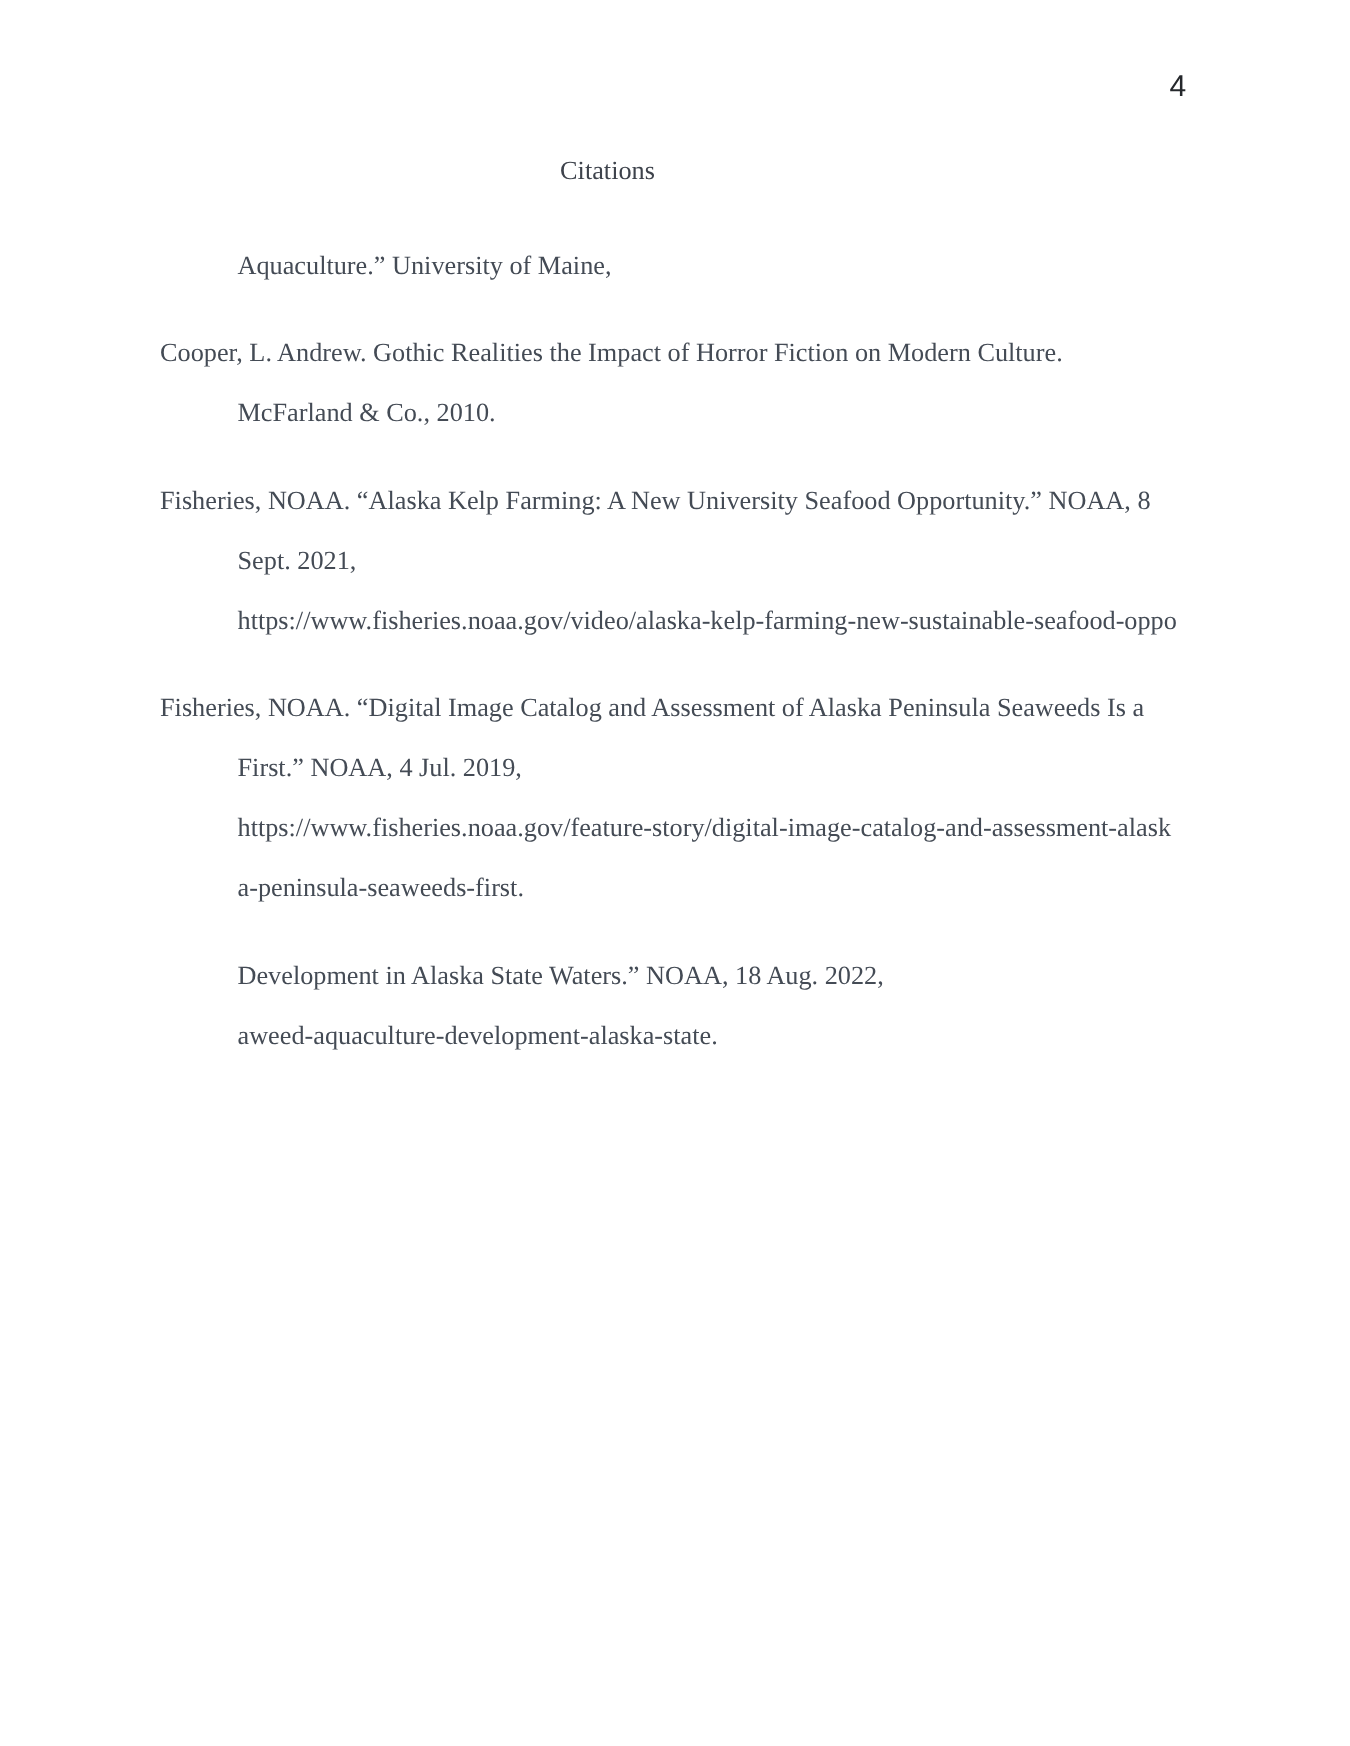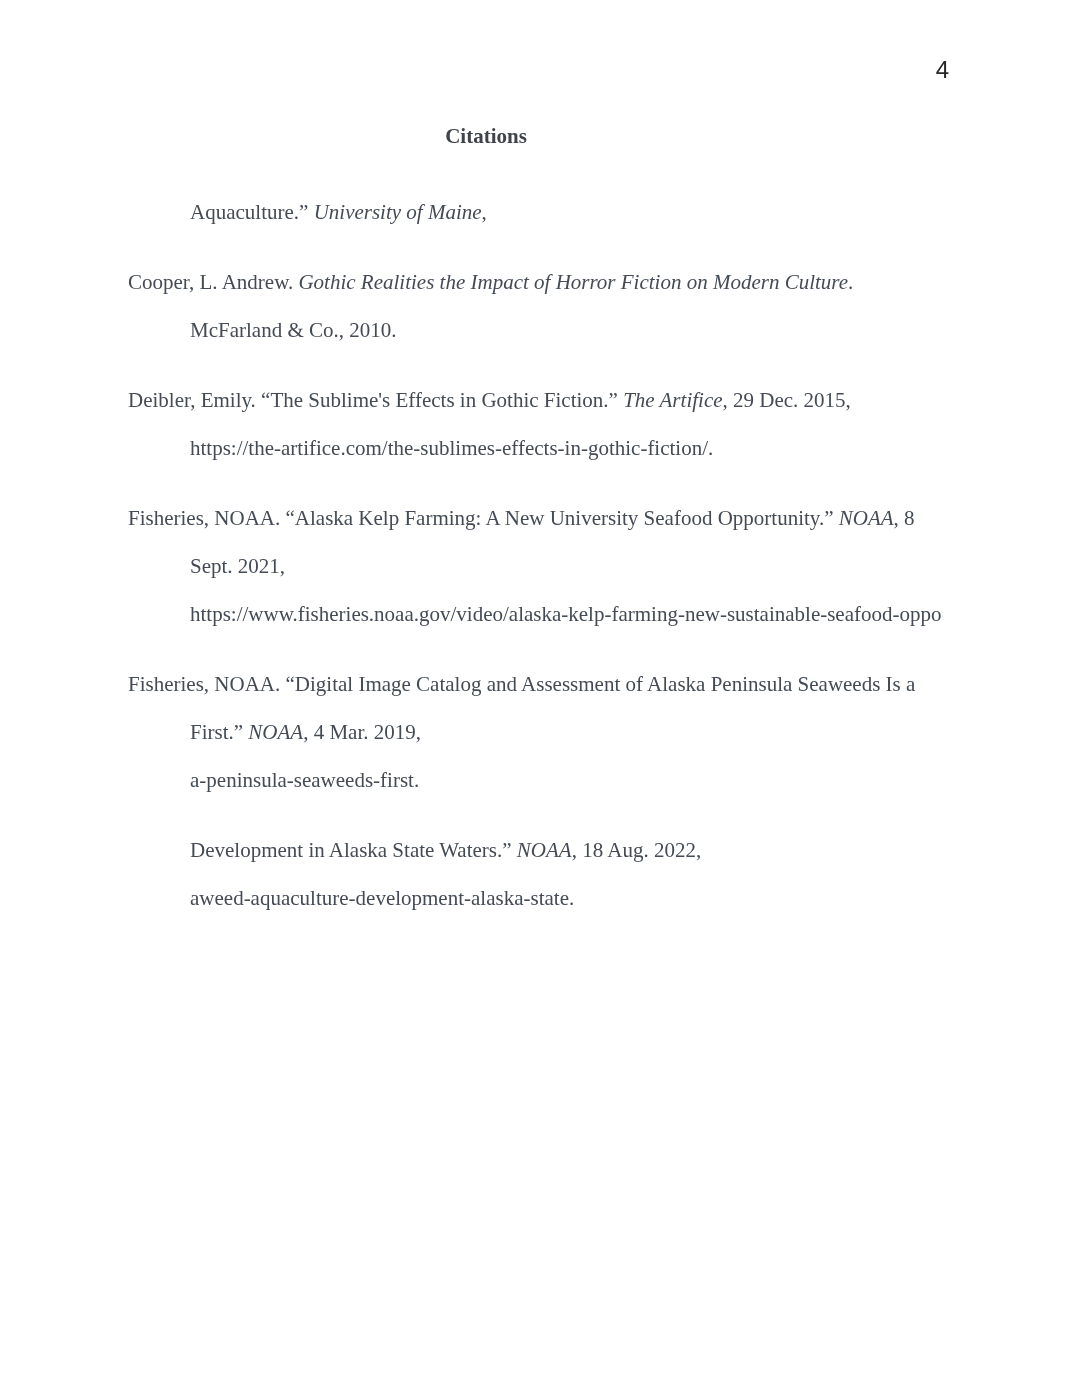--- a/index.html
+++ b/index.html
@@ -32,71 +32,67 @@
   }
   .doc-title {
     width: 822px;
     box-sizing: border-box;
     padding-right: 106px;
     margin-top: 112px;
     margin-bottom: 28px;
     height: 48px;
     line-height: 48px;
     text-align: center;
-    font-weight: bold;
+    font-weight: normal;
     color: #3e434c;
   }
   .cit {
     margin: 0 0 22px 0;
   }
   .line {
     height: 48px;
     line-height: 48px;
     white-space: pre;
     padding-left: 62px; 
   }
   .line.first {
     padding-left: 0;
   }
   .it {
-    font-style: italic;
   }
 </style>
 </head>
 <body>
 
 <div class="page">
 
   <div class="page-number">4</div>
 
   <div class="doc-title">Citations</div>
 
   <div class="cit">
     <div class="line"><span>Aquaculture.” </span><span class="it">University of Maine</span><span>,</span></div>
   </div>
 
   <div class="cit">
     <div class="line first"><span>Cooper, L. Andrew. </span><span class="it">Gothic Realities the Impact of Horror Fiction on Modern Culture</span><span>.</span></div>
     <div class="line"><span>McFarland &amp; Co., 2010.</span></div>
   </div>
 
-  <div class="cit">
-    <div class="line first"><span>Deibler, Emily. “The Sublime's Effects in Gothic Fiction.” </span><span class="it">The Artifice</span><span>, 29 Dec. 2015,</span></div>
-    <div class="line"><span>https://the-artifice.com/the-sublimes-effects-in-gothic-fiction/.</span></div>
-  </div>
 
   <div class="cit">
     <div class="line first"><span>Fisheries, NOAA. “Alaska Kelp Farming: A New University Seafood Opportunity.” </span><span class="it">NOAA</span><span>, 8</span></div>
     <div class="line"><span>Sept. 2021,</span></div>
     <div class="line"><span>https://www.fisheries.noaa.gov/video/alaska-kelp-farming-new-sustainable-seafood-oppo</span></div>
   </div>
 
   <div class="cit">
     <div class="line first"><span>Fisheries, NOAA. “Digital Image Catalog and Assessment of Alaska Peninsula Seaweeds Is a</span></div>
-    <div class="line"><span>First.” </span><span class="it">NOAA</span><span>, 4 Mar. 2019,</span></div>
+    <div class="line"><span>First.” </span><span class="it">NOAA</span><span>, 4 Jul. 2019,</span></div>
+    <div class="line"><span>https://www.fisheries.noaa.gov/feature-story/digital-image-catalog-and-assessment-alask</span></div>
     <div class="line"><span>a-peninsula-seaweeds-first.</span></div>
   </div>
 
   <div class="cit">
     <div class="line"><span>Development in Alaska State Waters.” </span><span class="it">NOAA</span><span>, 18 Aug. 2022,</span></div>
     <div class="line"><span>aweed-aquaculture-development-alaska-state.</span></div>
   </div>
 
 </div>
 

